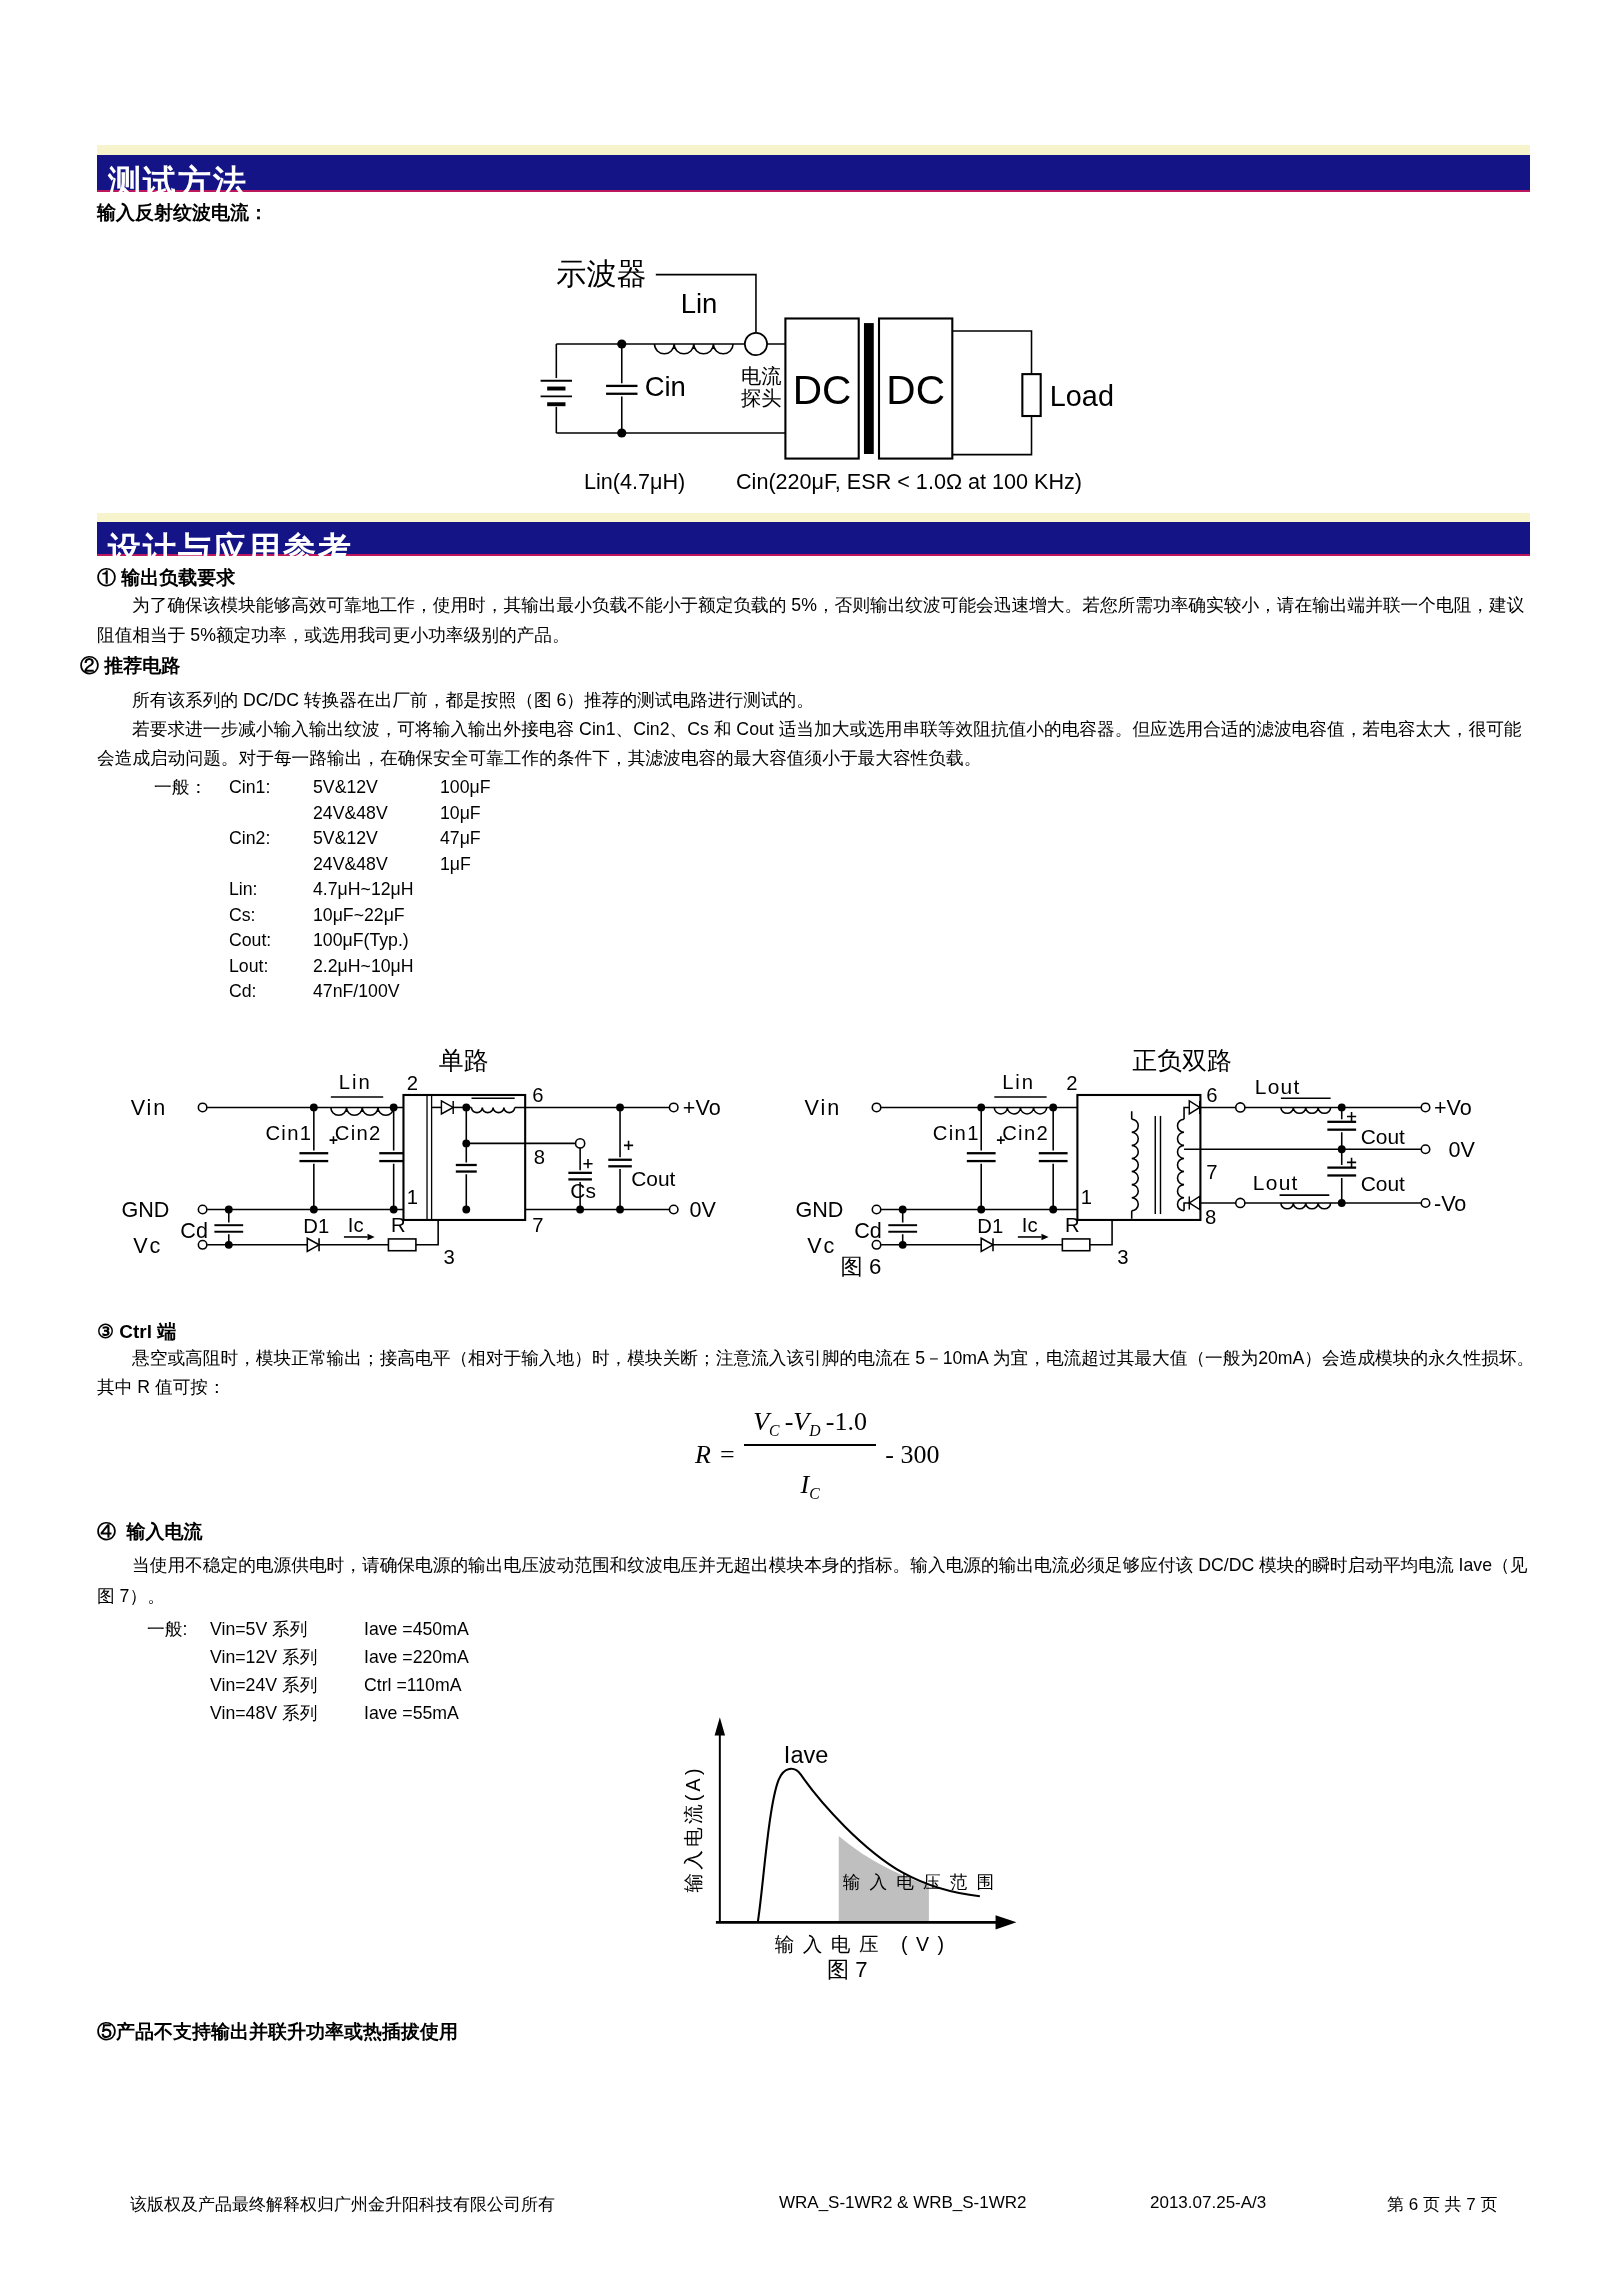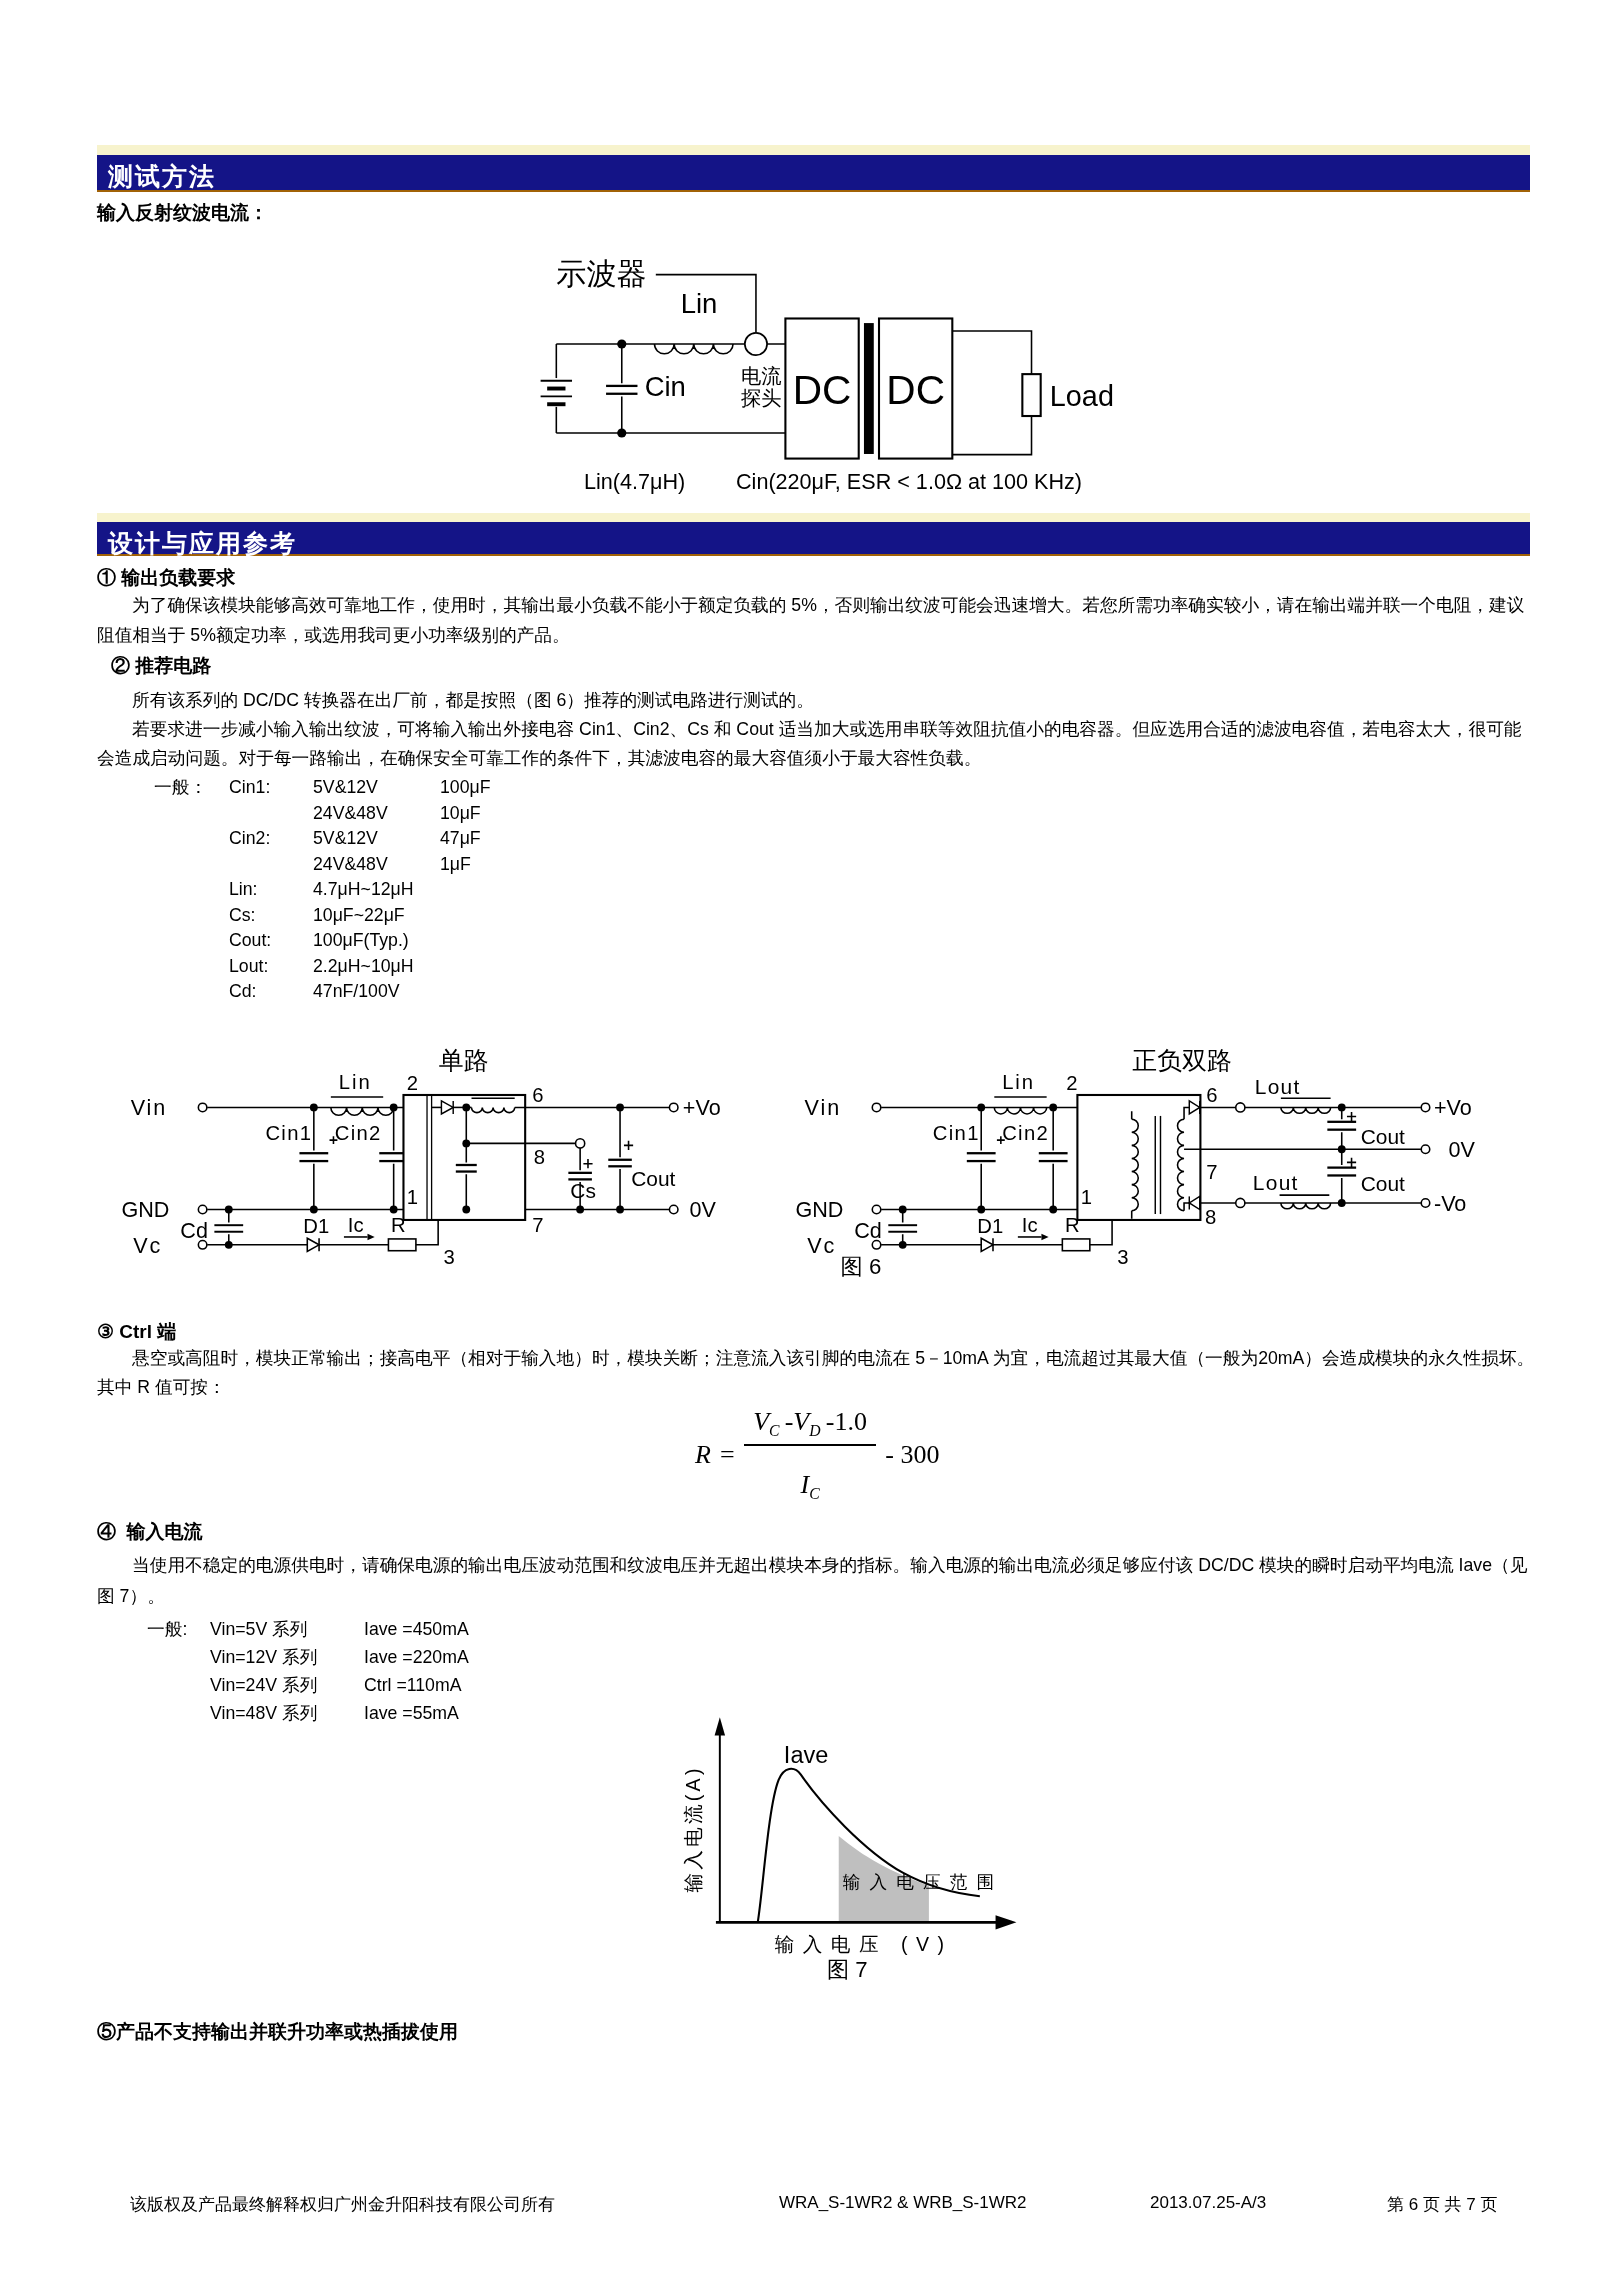--- a/index.html
+++ b/index.html
@@ -1,21 +1,21 @@
 <!DOCTYPE html>
 <html style="font-size:10.5px"><head>
 <meta charset="utf-8">
 <style>
   html,body{margin:0;padding:0;background:#e8e8e8;}
   .page{position:relative;width:1622px;height:2295px;background:#ffffff;overflow:hidden;
         font-family:"Liberation Sans",sans-serif;color:#000;}
   .abs{position:absolute;}
   .band{background:#f7f3cd;}
-  .bar{background:#141487;color:#fff;font-weight:bold;font-size:25px;letter-spacing:2px;
-       padding:4.6px 0 0 11px;box-sizing:border-box;border-bottom:2px solid #a16207;}
+  .bar{background:#141487;color:#fff;font-weight:bold;font-size:33px;letter-spacing:2px;
+       padding:4.6px 0 0 11px;box-sizing:border-box;border-bottom:2px solid #be185d;}
   .h{font-weight:bold;font-size:19px;white-space:pre-wrap;}
   .p{font-size:17.7px;line-height:29.4px;white-space:pre-wrap;}
   .indent{text-indent:35px;}
   .cap{font-size:21.6px;}
   .comp-grid{display:grid;grid-template-columns:75px 84px 127px auto;font-size:17.7px;line-height:25.5px;white-space:pre-wrap;}
   .iave-grid{display:grid;grid-template-columns:63px 154px auto;font-size:17.7px;line-height:28px;white-space:pre-wrap;}
   .formula{display:flex;align-items:center;gap:9.2px;font-family:"Liberation Serif",serif;font-size:26px;}
   .formula .it{font-style:italic;}
   .formula sub{font-style:italic;font-size:15.7px;}
   .frac{display:inline-flex;flex-direction:column;align-items:center;gap:21px;}
@@ -89,21 +89,21 @@
   <div class="abs cap" style="left:736px;top:469px;">Cin(220μF, ESR &lt; 1.0Ω at 100 KHz)</div>
 
   <div class="abs band" style="left:97px;top:513px;width:1433px;height:8.5px;"></div>
   <div class="abs bar" style="left:97px;top:522px;width:1433px;height:34px;">
     <span>设计与应用参考</span>
   </div>
 
   <div class="abs h" style="left:97px;top:565px;">① 输出负载要求</div>
   <div class="abs p indent" style="left:97px;top:590px;width:1437px;line-height:30px;">为了确保该模块能够高效可靠地工作，使用时，其输出最小负载不能小于额定负载的 5%，否则输出纹波可能会迅速增大。若您所需功率确实较小，请在输出端并联一个电阻，建议阻值相当于 5%额定功率，或选用我司更小功率级别的产品。</div>
 
-  <div class="abs h" style="left:111px;top:653px;">② 推荐电路</div>
+  <div class="abs h" style="left:80px;top:653px;">② 推荐电路</div>
   <div class="abs p" style="left:132px;top:686px;width:1400px;">所有该系列的 DC/DC 转换器在出厂前，都是按照（图 6）推荐的测试电路进行测试的。</div>
   <div class="abs p indent" style="left:97px;top:715px;width:1437px;line-height:29px;">若要求进一步减小输入输出纹波，可将输入输出外接电容 Cin1、Cin2、Cs 和 Cout 适当加大或选用串联等效阻抗值小的电容器。但应选用合适的滤波电容值，若电容太大，很可能会造成启动问题。对于每一路输出，在确保安全可靠工作的条件下，其滤波电容的最大容值须小于最大容性负载。</div>
 
   <div class="abs comp-grid" style="left:154px;top:775px;width:589px;">
     <span>一般：</span><span>Cin1:</span><span>5V&amp;12V</span><span>100μF</span>
     <span></span><span></span><span>24V&amp;48V</span><span>10μF</span>
     <span></span><span>Cin2:</span><span>5V&amp;12V</span><span>47μF</span>
     <span></span><span></span><span>24V&amp;48V</span><span>1μF</span>
     <span></span><span>Lin:</span><span>4.7μH~12μH</span><span></span>
     <span></span><span>Cs:</span><span>10μF~22μF</span><span></span>

